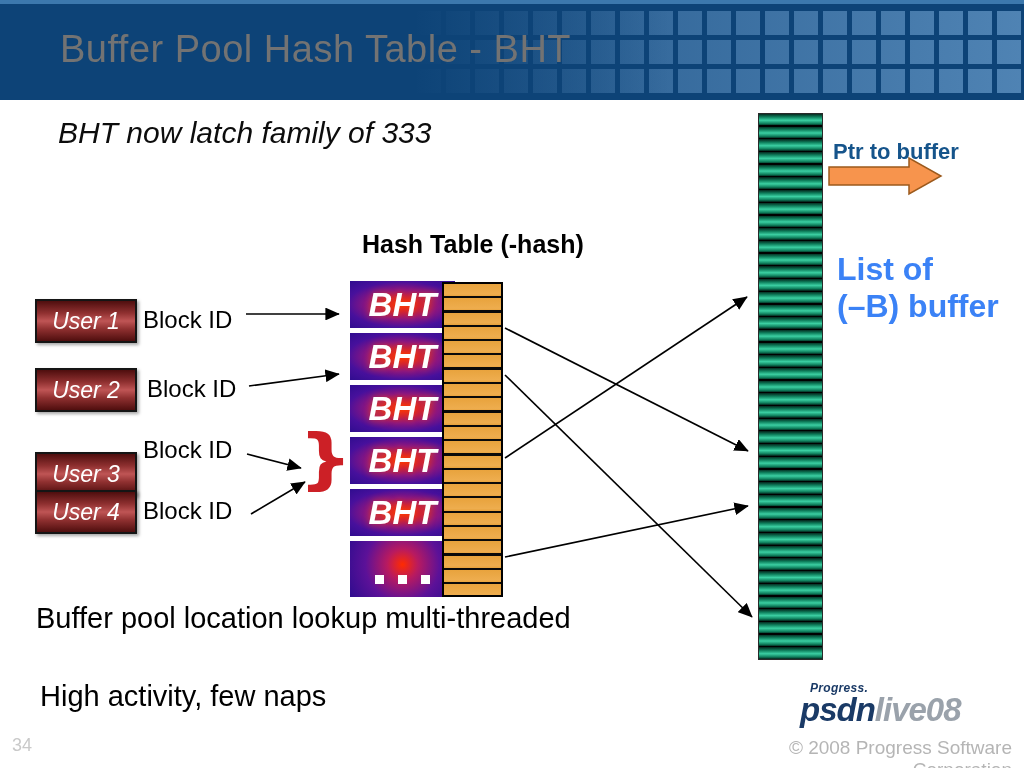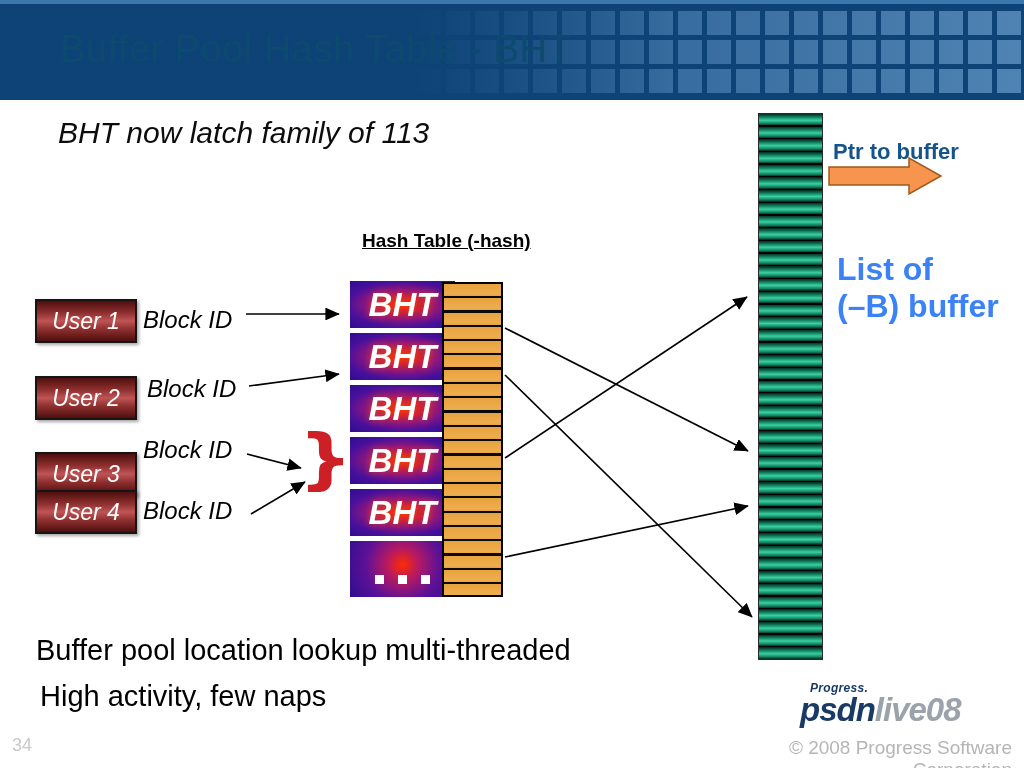--- a/index.html
+++ b/index.html
@@ -19,45 +19,45 @@
   }
   #header-pattern {
     position:absolute; left:412px; top:2px; width:612px; height:92px;
     background-image:
       linear-gradient(to right, #0d4377 0%, rgba(13,67,119,0) 42%),
       repeating-linear-gradient(to bottom, #0d4377 0 5px, rgba(0,0,0,0) 5px 29px),
       repeating-linear-gradient(to right, #0d4377 0 5px, rgba(0,0,0,0) 5px 29px),
       linear-gradient(to right, rgba(100,150,200,0.28), rgba(145,195,240,0.5));
   }
   #slide-title {
-    left:60px; top:28px; font-size:38px; color:#0c4a6e; letter-spacing:0.5px;
+    left:60px; top:28px; font-size:38px; color:#737373; letter-spacing:0.5px;
   }
 
   
   #subtitle-text { left:58px; top:116px; font-size:30px; font-style:italic; color:#0c0c0c; }
-  #hash-table-label { left:362px; top:230px; font-size:19px; font-weight:bold; color:#000;text-decoration:underline; }
+  #hash-table-label { left:362px; top:230px; font-size:25px; font-weight:bold; color:#000; }
   .note-line { font-size:29px; color:#000; }
-  #note-line-1 { left:36px; top:634px; }
+  #note-line-1 { left:36px; top:602px; }
   #note-line-2 { left:40px; top:680px; }
   #ptr-label { left:833px; top:139px; font-size:22px; font-weight:bold; color:#15548b; }
   #buffer-list-caption { left:837px; top:251px; font-size:32px; font-weight:bold; color:#3b82f6; line-height:37px; }
   #buffer-list-caption span { display:block; }
 
   
   .user-box {
     left:35px; width:98px; height:40px;
     border:2px solid #151515;
     background:linear-gradient(180deg,#4f0e0e 0%,#8f3030 30%,#bf5555 50%,#8f3030 70%,#4f0e0e 100%);
     color:#fff; font-style:italic; font-size:23px;
     display:flex; align-items:center; justify-content:center;
     box-shadow:2px 2px 3px rgba(0,0,0,0.35);
   }
-  #user-box-1 { top:299px; } #user-box-2 { top:376px; }
+  #user-box-1 { top:299px; } #user-box-2 { top:368px; }
   #user-box-3 { top:452px; } #user-box-4 { top:490px;font-style:italic; }
-  .block-label { font-style:italic; font-size:24px; color:#000; }
+  .block-label { font-size:24px; color:#000; }
   #block-label-1 { left:143px; top:306px; } #block-label-2 { left:147px; top:375px; }
   #block-label-3 { left:143px; top:436px; } #block-label-4 { left:143px; top:497px; }
 
   
   .bht-box {
     left:350px; width:105px; height:47px;
     background:radial-gradient(ellipse 75% 70% at 50% 50%, #ff2b00 0%, #cf1f35 22%, #8c1680 45%, #47109c 70%, #2e0c8e 100%);
     color:#fff; font-style:italic; font-weight:bold; font-size:33px;
     display:flex; align-items:center; justify-content:center;
     text-shadow:0 0 7px rgba(255,90,0,0.55);
@@ -103,21 +103,21 @@
   #copyright-text { left:700px; top:737px; width:312px; text-align:right; font-size:19px; color:#b5b5b5; }
 </style>
 </head>
 <body>
 
 <div id="header-bar" class="abs">
   <div id="header-pattern"></div>
 </div>
 <div id="slide-title" class="abs">Buffer Pool Hash Table - BHT</div>
 
-<div id="subtitle-text" class="abs">BHT now latch family of 113</div>
+<div id="subtitle-text" class="abs">BHT now latch family of 333</div>
 
 <div id="hash-table-label" class="abs">Hash Table (-hash)</div>
 
 <div id="user-box-1" class="abs user-box">
     <span>User 1</span>
   </div>
 <div id="user-box-2" class="abs user-box">
     <span>User 2</span>
   </div>
 <div id="user-box-3" class="abs user-box">

